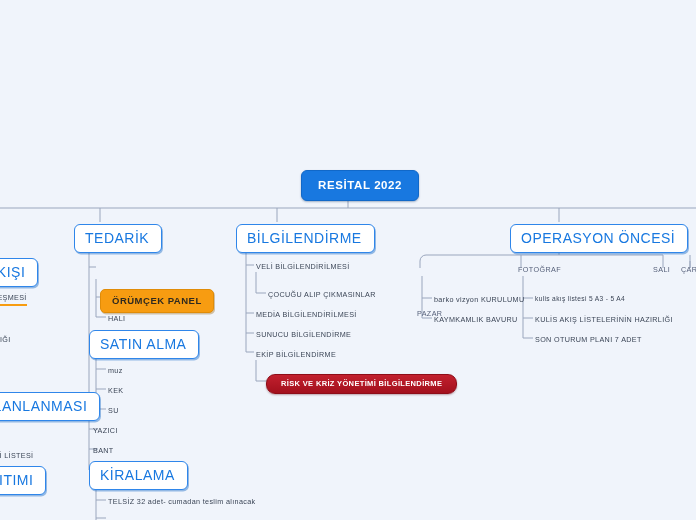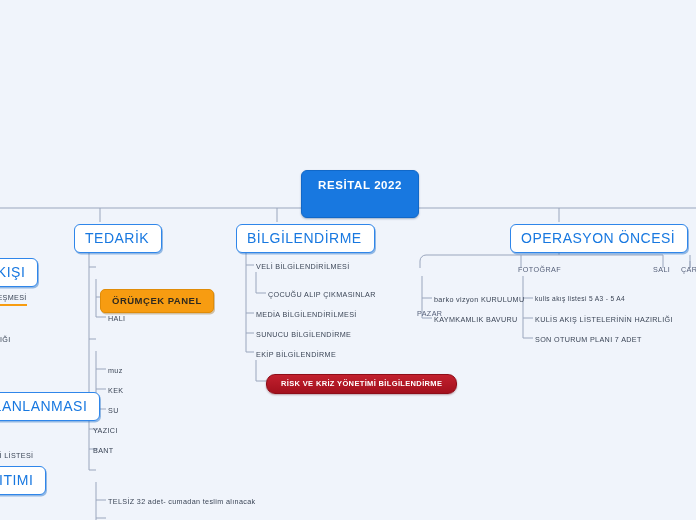--- a/index.html
+++ b/index.html
@@ -30,21 +30,21 @@
     white-space: nowrap;
   }
 
   
   .n-root {
     background: #1878e0;
     color: #ffffff;
     font-weight: bold;
     font-size: 11.5px;
     letter-spacing: 0.6px;
-    padding: 8px 16px 26px 16px;
+    padding: 8px 16px 9px 16px;
     border-radius: 6px;
     border: 1px solid #1168c8;
     box-shadow: 0 1px 2px rgba(10,50,100,.35);
     text-align: center;
   }
 
   
   .n-box {
     background: #ffffff;
     color: #1878e0;
@@ -195,28 +195,30 @@
 
   <div class="node n-root" style="left:301px; top:170px;">RESİTAL 2022</div>
 
   <div class="node n-box" style="left:74px; top:224px;">TEDARİK</div>
 
 
   <div class="node n-orange" style="left:100px; top:289px;">ÖRÜMÇEK PANEL</div>
 
   <div class="node n-leaf" style="left:108px; top:313px;">HALI</div>
 
+  <div class="node n-box" style="left:89px; top:330px;">SATIN ALMA</div>
 
   <div class="node n-leaf" style="left:108px; top:365px;">muz</div>
   <div class="node n-leaf" style="left:108px; top:385px;">KEK</div>
   <div class="node n-leaf" style="left:108px; top:405px;">SU</div>
 
   <div class="node n-leaf" style="left:93px; top:425px;">YAZICI</div>
   <div class="node n-leaf" style="left:93px; top:445px;">BANT</div>
 
+  <div class="node n-box" style="left:89px; top:461px;">KİRALAMA</div>
 
   <div class="node n-leaf" style="left:108px; top:496px;">TELSİZ 32 adet- cumadan teslim alınacak</div>
 
   <div class="node n-box" style="left:236px; top:224px;">BİLGİLENDİRME</div>
 
   <div class="node n-leaf" style="left:256px; top:261px;">VELİ BİLGİLENDİRİLMESİ</div>
 
   <div class="node n-leaf" style="left:268px; top:289px;">ÇOCUĞU ALIP ÇIKMASINLAR</div>
 
   <div class="node n-leaf" style="left:256px; top:309px;">MEDİA BİLGİLENDİRİLMESİ</div>

